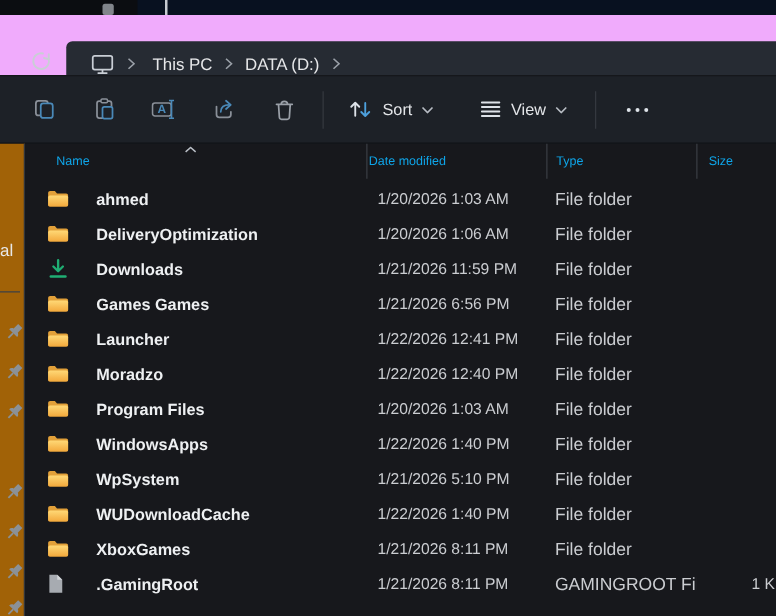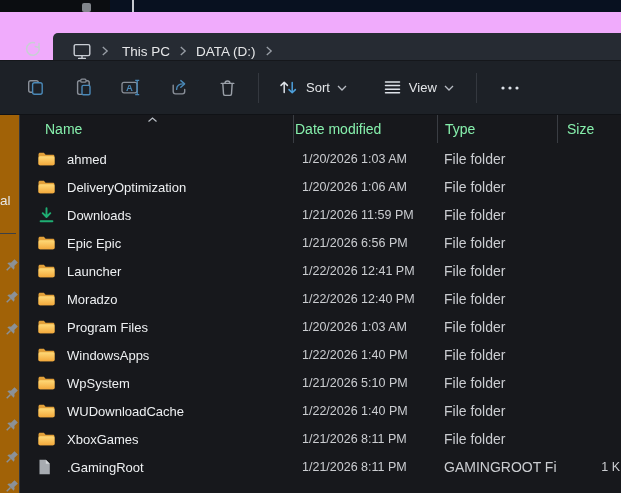--- a/index.html
+++ b/index.html
@@ -35,34 +35,34 @@
   
   .body { position:absolute; left:0; top:115px; width:621px; height:378px; }
   .sidebar { position:absolute; left:0; top:0; width:20px; height:378px; background:#a16207; border-right:1px solid #32363c; }
   .side-label { position:absolute; left:0; top:78px; width:14px; overflow:visible; color:#e8e8e8; font-size:13.5px; white-space:nowrap; }
   .side-divider { position:absolute; left:0; top:118px; width:16px; height:1px; background:#3c4046; }
   .side-pin { position:absolute; left:4px; width:15px; height:15px; }
 
   .content { position:absolute; left:21px; top:0; right:0; height:378px; background:#17181c; }
 
   
-  .hdr { position:absolute; left:0; top:0; right:0; height:28px; display:flex; color:#86efac; font-size:14px; }
+  .hdr { position:absolute; left:0; top:0; right:0; height:28px; display:flex; color:#0ea5e9; font-size:10px; }
   .hcell { display:flex; align-items:center; position:relative; cursor:pointer; }
   .h-name { width:272px; padding-left:24px; }
   .h-date { width:144px; padding-left:1px; border-left:1px solid #3a3d43; }
   .h-type { width:120px; padding-left:7px; border-left:1px solid #3a3d43; }
   .h-size { flex:1; padding-left:9px; border-left:1px solid #3a3d43; }
   .sort-caret { position:absolute; left:126px; top:2px; }
 
   .rows { position:absolute; left:0; top:30px; right:0; }
   .row { height:28px; display:flex; align-items:center; cursor:pointer; }
   .c { white-space:nowrap; overflow:hidden; }
   .c.name { width:272px; display:flex; align-items:center; color:#eef0f2; font-size:13px; }
   .c.name .ficon { margin-left:17px; width:17px; display:flex; flex:0 0 auto; }
-  .c.name .fname { margin-left:12px; }
+  .c.name .fname { margin-left:22px;font-weight:bold; }
   .c.date { width:144px; padding-left:9px; color:#cbcdd1; font-size:12.5px; }
   .c.type { width:120px; padding-left:7px; color:#cbcdd1; font-size:14px; }
   .c.size { flex:1; text-align:right; padding-right:1px; color:#cbcdd1; font-size:12.5px; }
   svg { display:block; }
 </style>
 </head>
 <body>
 
 <div class="screen">
 
@@ -317,21 +317,21 @@
                   <defs>
                     <linearGradient id="fg" x1="0" y1="0" x2="0" y2="1">
                       <stop offset="0" stop-color="#ffd977"></stop>
                       <stop offset="1" stop-color="#f3a93c"></stop>
                     </linearGradient>
                   </defs>
                   <path d="M0.5 2.4 C0.5 1.5 1.2 0.8 2.1 0.8 H5.9 L7.6 2.8 H15 C15.8 2.8 16.5 3.5 16.5 4.3 V11.6 C16.5 12.5 15.8 13.2 14.9 13.2 H2.1 C1.2 13.2 0.5 12.5 0.5 11.6 Z" fill="#e2a039"></path>
                   <rect x="0.5" y="4.3" width="16" height="8.9" rx="1.5" fill="url(#fg)"></rect>
                 </svg>
               </span>
-              <span class="fname">Epic Epic</span>
+              <span class="fname">Games Games</span>
             </div>
             <div class="c date">1/21/2026 6:56 PM</div>
             <div class="c type">File folder</div>
             <div class="c size"></div>
           </div>
           <div class="row">
             <div class="c name">
               <span class="ficon">
                 <svg width="17" height="14" viewBox="0 0 17 14">
                   <defs>

